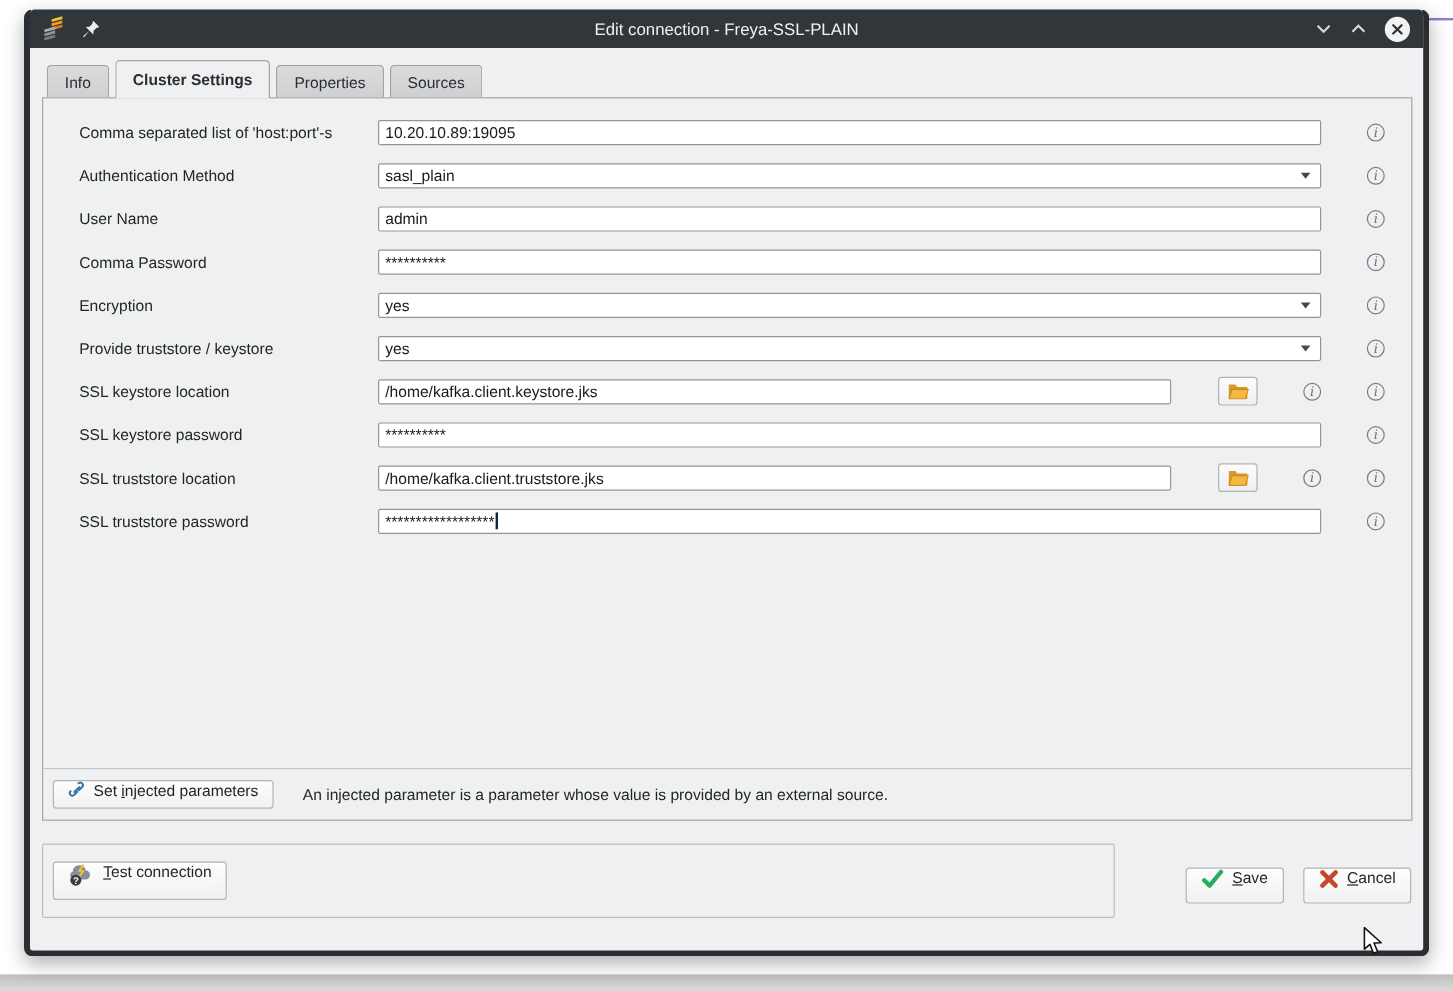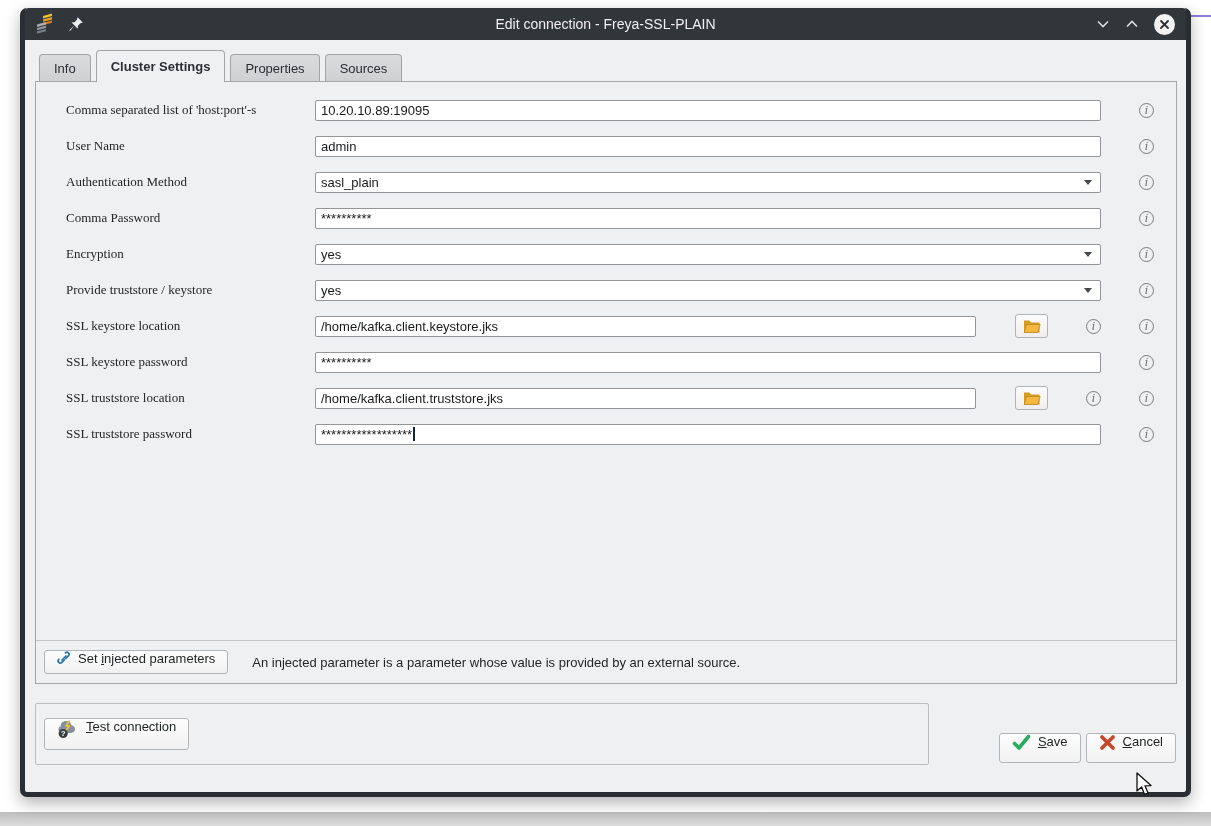--- a/index.html
+++ b/index.html
@@ -49,21 +49,21 @@
     height:31px;background:#eff0f1;font-weight:bold;margin-bottom:-1px;
   }
 
   .tabpanel{
     border:1px solid #a6a7a8;background:#eff0f1;
     height:622px;box-sizing:border-box;
     display:flex;flex-direction:column;position:relative;z-index:1;
   }
   .rows{padding-top:10px;}
   .row{display:flex;align-items:center;height:36px;padding:0 22px 0 30px;}
-  .flabel{width:249px;flex:none;font-size:13px;color:#232627;font-family:Liberation Serif, serif;}
+  .flabel{width:249px;flex:none;font-size:13px;color:#232627;}
   .fieldwrap{flex:1;display:flex;align-items:center;gap:31px;}
   .tinput{
     flex:1;height:21px;background:#ffffff;border:1px solid #939598;
     border-radius:2px;display:flex;align-items:center;padding:0 5px;
     font-size:13px;color:#17191b;box-sizing:border-box;white-space:nowrap;overflow:hidden;
   }
   .tinput .val{white-space:pre;}
   .combo .arrow{
     margin-left:auto;width:0;height:0;flex:none;
     border-left:4px solid transparent;border-right:4px solid transparent;
@@ -97,21 +97,21 @@
   .injbtn{height:24px;}
   .injdesc{margin-left:24px;font-size:13px;color:#232627;}
   .u{text-decoration:underline;}
 
   .bottomrow{display:flex;align-items:flex-end;margin-top:19px;}
   .groupbox{
     width:894px;height:62px;border:1px solid #bcbdbe;border-radius:2px;
     box-sizing:border-box;display:flex;align-items:center;padding-left:8px;
   }
   .testbtn{height:32px;}
-  .actionbtns{margin-left:auto;display:flex;gap:5px;margin-bottom:2px;margin-right:1px;}
+  .actionbtns{margin-left:auto;display:flex;gap:16px;margin-bottom:12px;margin-right:1px;}
   .actionbtn{height:30px;}
 
   .cursor{position:absolute;left:1133px;top:772px;z-index:50;pointer-events:none;}
 </style>
 </head>
 <body>
 
 <div class="desk-bottom"></div>
 <div class="artifact"></div>
 
@@ -183,35 +183,35 @@
           <span class="flabel">Comma separated list of 'host:port'-s</span>
           <div class="fieldwrap">
             <div class="tinput">
                 <span class="val">10.20.10.89:19095</span>
               </div>
             <span class="infoicon"></span>
           </div>
         </div>
 
         <div class="row">
-          <span class="flabel">User Name</span>
-          <div class="fieldwrap">
-            <div class="tinput">
-                <span class="val">admin</span>
-              </div>
-            <span class="infoicon"></span>
-          </div>
-        </div>
-
-        <div class="row">
           <span class="flabel">Authentication Method</span>
           <div class="fieldwrap">
             <div class="tinput combo">
                 <span class="val">sasl_plain</span>
                 <span class="arrow"></span>
+              </div>
+            <span class="infoicon"></span>
+          </div>
+        </div>
+
+        <div class="row">
+          <span class="flabel">User Name</span>
+          <div class="fieldwrap">
+            <div class="tinput">
+                <span class="val">admin</span>
               </div>
             <span class="infoicon"></span>
           </div>
         </div>
 
         <div class="row">
           <span class="flabel">Comma Password</span>
           <div class="fieldwrap">
             <div class="tinput">
                 <span class="val">**********</span>

